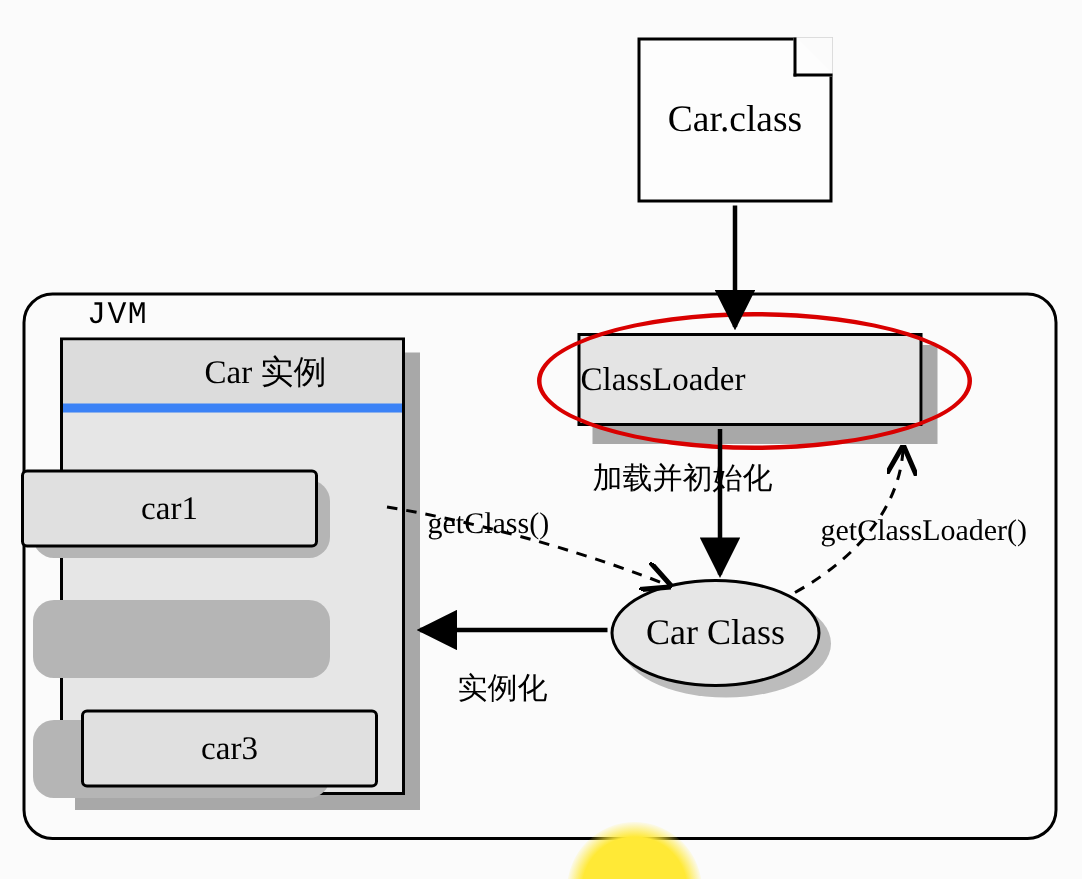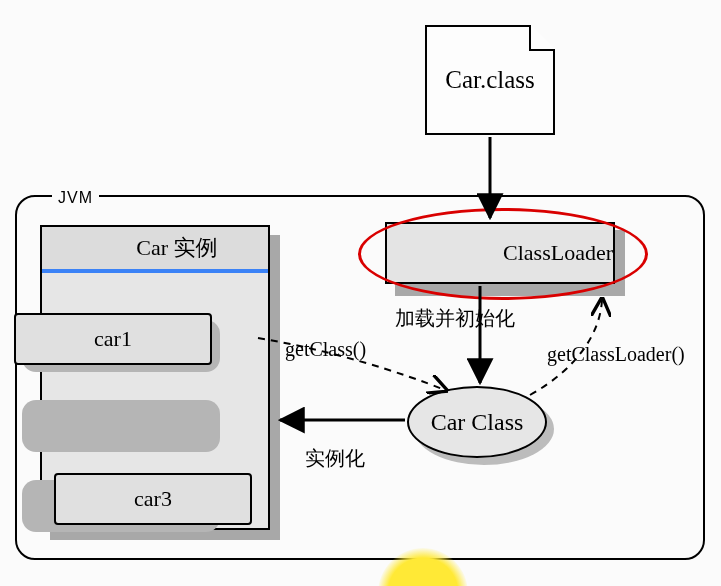--- a/index.html
+++ b/index.html
@@ -74,25 +74,25 @@
     width: 690px;
     height: 365px;
     border: 2px solid #000;
     border-radius: 20px;
     box-sizing: border-box;
     background: transparent;
   }
   .jvm-label {
     position: absolute;
     left: 52px;
-    top: 189px;
+    top: 199px;
     background: #fbfbfb;
     padding: 0 6px;
-    font-size: 16px;
-    font-family: Liberation Sans, sans-serif;
+    font-size: 21px;
+    font-family: Liberation Mono, monospace;
     letter-spacing: 1px;
   }
 
   
   .car-panel-shadow {
     position: absolute;
     left: 50px;
     top: 235px;
     width: 230px;
     height: 305px;
@@ -107,21 +107,21 @@
     background: #e6e6e6;
     border: 2px solid #000;
     box-sizing: border-box;
   }
   .car-header {
     position: absolute;
     left: 0;
     top: 0;
     right: 0;
     height: 42px;
-    border-bottom: 4px solid #3b82f6;
+    border-bottom: 6px solid #3b82f6;
     display: flex;
     align-items: center;
     justify-content: center;
     font-size: 22px;
     font-family: serif;
     background: #dcdcdc;
     padding-left: 44px;
   }
   .car-item {
     position: absolute;
@@ -160,21 +160,21 @@
     position: absolute;
     left: 385px;
     top: 222px;
     width: 230px;
     height: 62px;
     background: #e4e4e4;
     border: 2px solid #000;
     box-sizing: border-box;
     display: flex;
     align-items: center;
-    justify-content: flex-end;
+    justify-content: flex-start;
     font-size: 22px;
     font-family: serif;
   }
   .red-ellipse {
     position: absolute;
     left: 358px;
     top: 208px;
     width: 290px;
     height: 92px;
     border: 3px solid #d90000;

